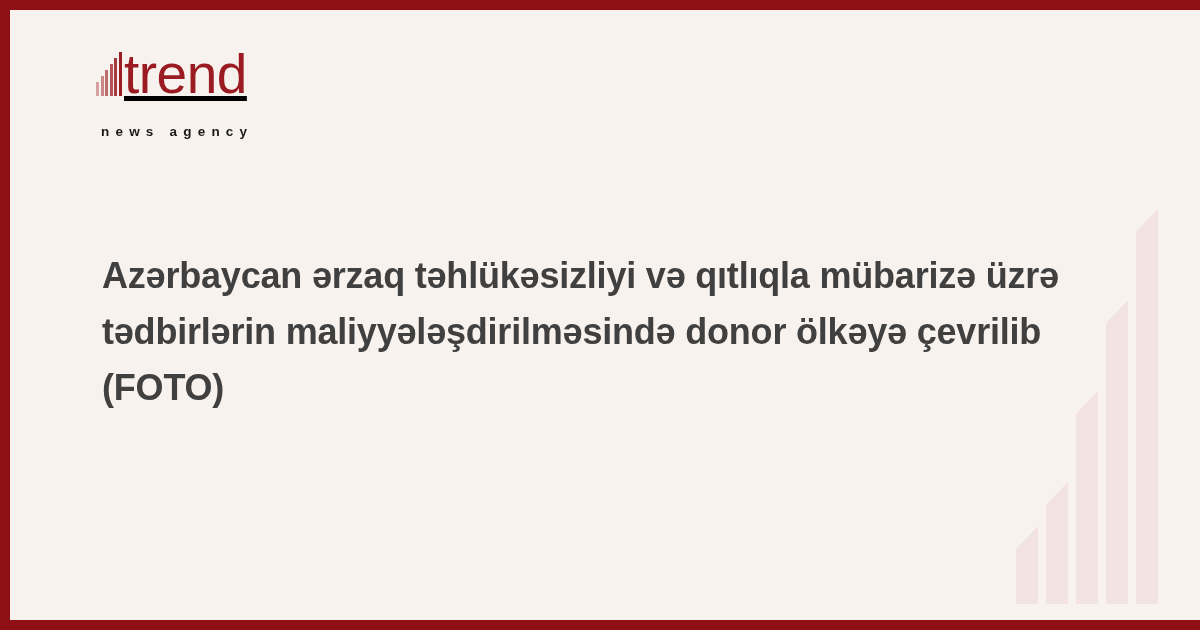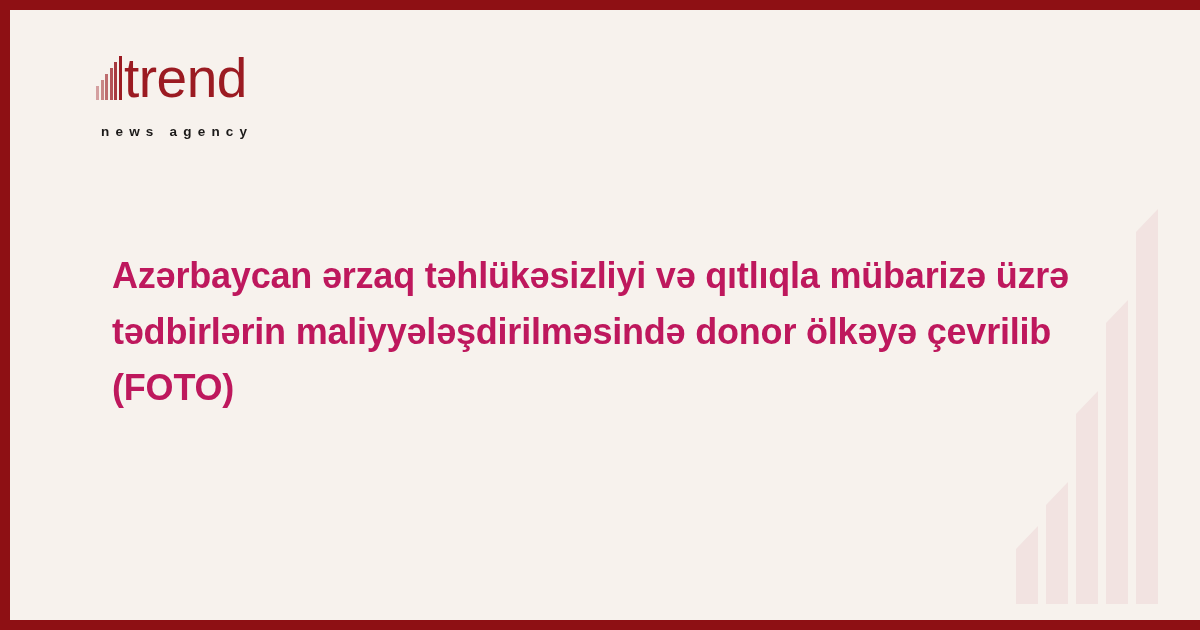--- a/index.html
+++ b/index.html
@@ -56,21 +56,22 @@
     left: 86px;
     top: 38px;
     width: 260px;
     height: 86px;
   }
 
   .logo-mark {
     position: relative;
     height: 56px;
     display: flex;
-    align-items: center;
+    align-items: flex-start;
+    text-decoration: underline;
   }
 
   .logo-bars {
     display: flex;
     align-items: flex-end;
     height: 48px;
     margin-right: 1px;
     padding-bottom: 1px;
   }
 
@@ -99,29 +100,29 @@
     font-size: 13.5px;
     font-weight: 700;
     letter-spacing: 6.2px;
     color: #1C1A19;
     white-space: nowrap;
   }
 
   
   .headline {
     position: absolute;
-    left: 102px;
+    left: 92px;
     top: 238px;
     width: 960px;
     font-family: "Liberation Sans", sans-serif;
     font-size: 36px;
     line-height: 56px;
     font-weight: 700;
     letter-spacing: -0.2px;
-    color: #be185d;
+    color: #404040;
     margin: 0;
   }
 </style>
 </head>
 <body>
 
 <div class="share-card">
   <div class="card-inner">
 
     <div class="deco-bars">

